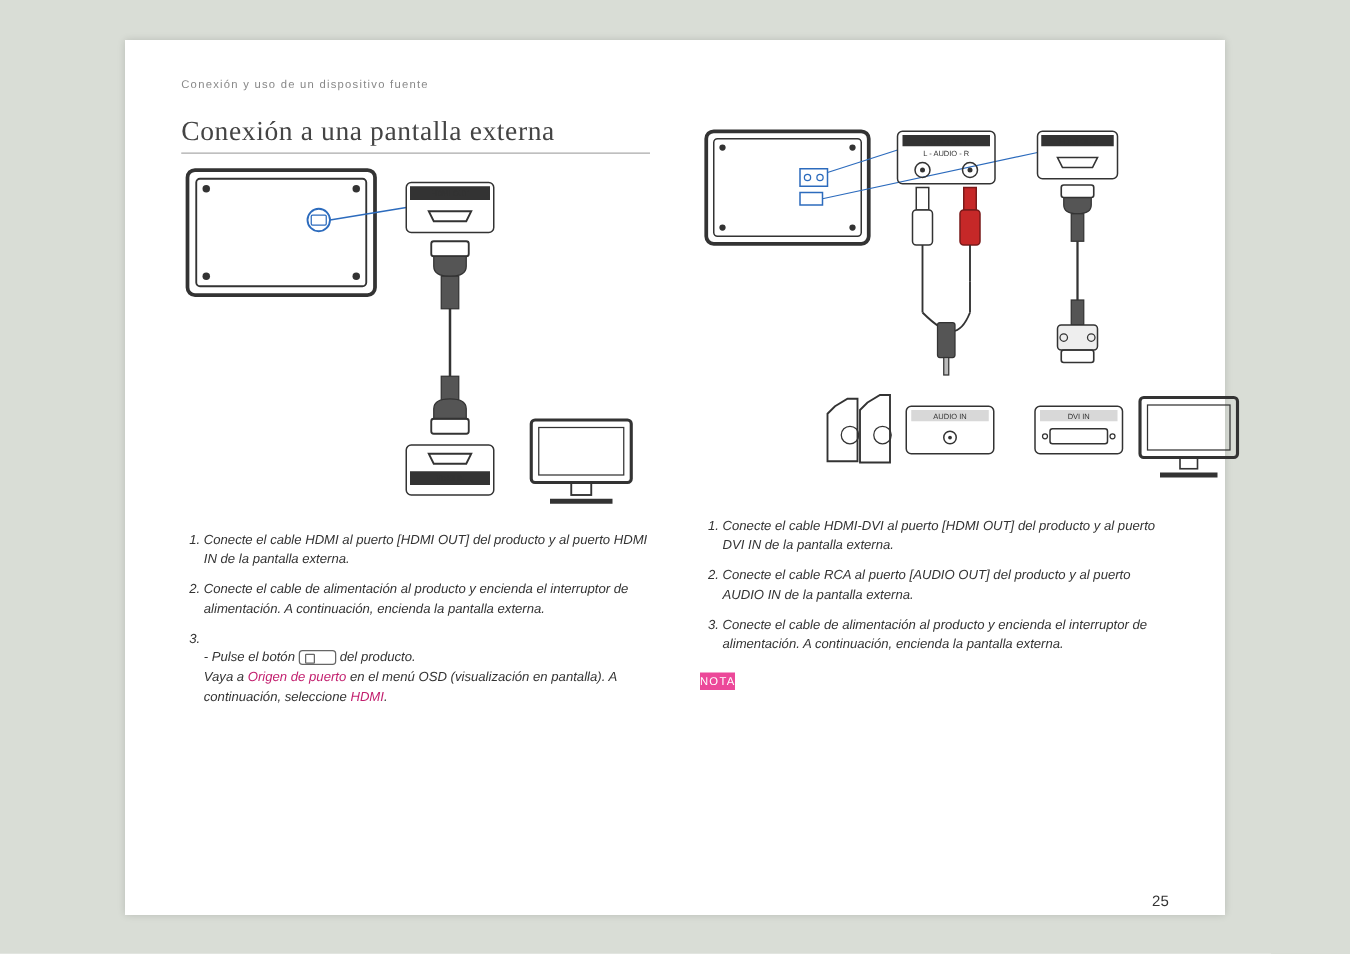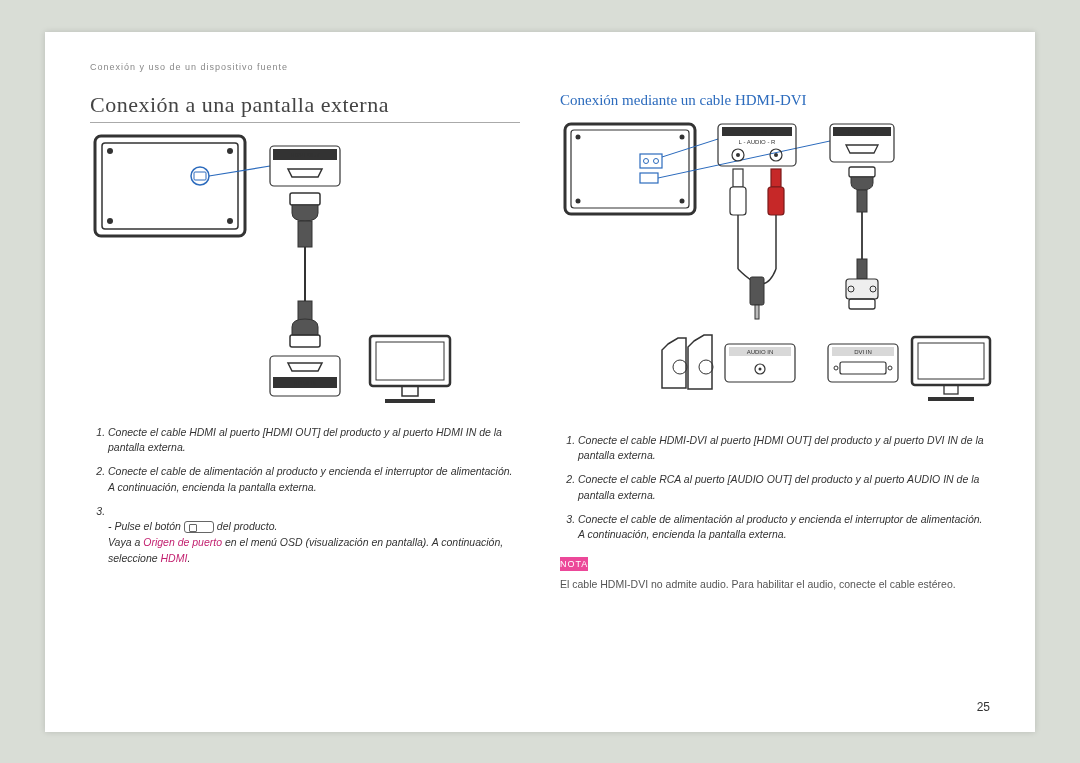--- a/index.html
+++ b/index.html
@@ -9,21 +9,21 @@
     font-family: Arial, Helvetica, sans-serif;
     font-size: 11px;
     color: #333;
     display: flex;
     justify-content: center;
     align-items: center;
     min-height: 763px;
   }
   .page {
     background: #fff;
-    width: 990px;
+    width: 880px;
     height: 700px;
     box-shadow: 0 0 6px rgba(0,0,0,0.15);
     padding: 30px 45px 20px 45px;
     box-sizing: border-box;
     position: relative;
   }
   .breadcrumb {
     font-size: 9px;
     letter-spacing: 1px;
     color: #888;
@@ -95,21 +95,21 @@
   .source-btn::after{
     content:"";
     position:absolute;
     left:4px; top:2px;
     width:6px;height:6px;
     border:1px solid #666;
     border-radius:1px;
   }
   .page-num {
     position: absolute;
-    bottom: 18px;
+    bottom: 4px;
     right: 45px;
     font-size: 12px;
     color: #333;
   }
   
   .svglabel { font-size: 6px; fill:#333; font-family: Arial; }
 </style>
 </head>
 <body>
 
@@ -166,21 +166,20 @@
         <li>Conecte el cable de alimentación al producto y encienda el interruptor de alimentación. A continuación, encienda la pantalla externa.</li>
         <li>
           <br>
           <span>- Pulse el botón </span><span class="source-btn"></span><span> del producto.</span><br>
           <span>Vaya a </span><span class="hl-pink">Origen de puerto</span><span> en el menú OSD (visualización en pantalla). A continuación, seleccione </span><span class="hl-pink">HDMI</span><span>.</span>
         </li>
       </ol>
     </div>
 
     <div class="col">
-      <h2 class="sub-title" style="margin-top:0">Conexión mediante un cable HDMI-DVI</h2>
 
       
       <svg class="diagram" width="440" height="300" viewBox="0 0 440 300">
 
         <rect x="5" y="5" width="130" height="90" rx="6" fill="none" stroke="#333" stroke-width="3"></rect>
         <rect x="11" y="11" width="118" height="78" rx="3" fill="none" stroke="#333" stroke-width="1.2"></rect>
         <circle cx="18" cy="18" r="2.5" fill="#333"></circle>
           <circle cx="122" cy="18" r="2.5" fill="#333"></circle>
         <circle cx="18" cy="82" r="2.5" fill="#333"></circle>
           <circle cx="122" cy="82" r="2.5" fill="#333"></circle>
@@ -255,19 +254,18 @@
         <line x1="368" y1="280" x2="414" y2="280" stroke="#333" stroke-width="4"></line>
       </svg>
 
       <ol class="steps">
         <li>Conecte el cable HDMI-DVI al puerto [HDMI OUT] del producto y al puerto DVI IN de la pantalla externa.</li>
         <li>Conecte el cable RCA al puerto [AUDIO OUT] del producto y al puerto AUDIO IN de la pantalla externa.</li>
         <li>Conecte el cable de alimentación al producto y encienda el interruptor de alimentación. A continuación, encienda la pantalla externa.</li>
       </ol>
 
       <div class="note-badge">NOTA</div>
-      <div class="note-text">El cable HDMI-DVI no admite audio. Para habilitar el audio, conecte el cable estéreo.</div>
     </div>
 
   </div>
 
   <div class="page-num">25</div>
 </div>
 
 </body></html>

